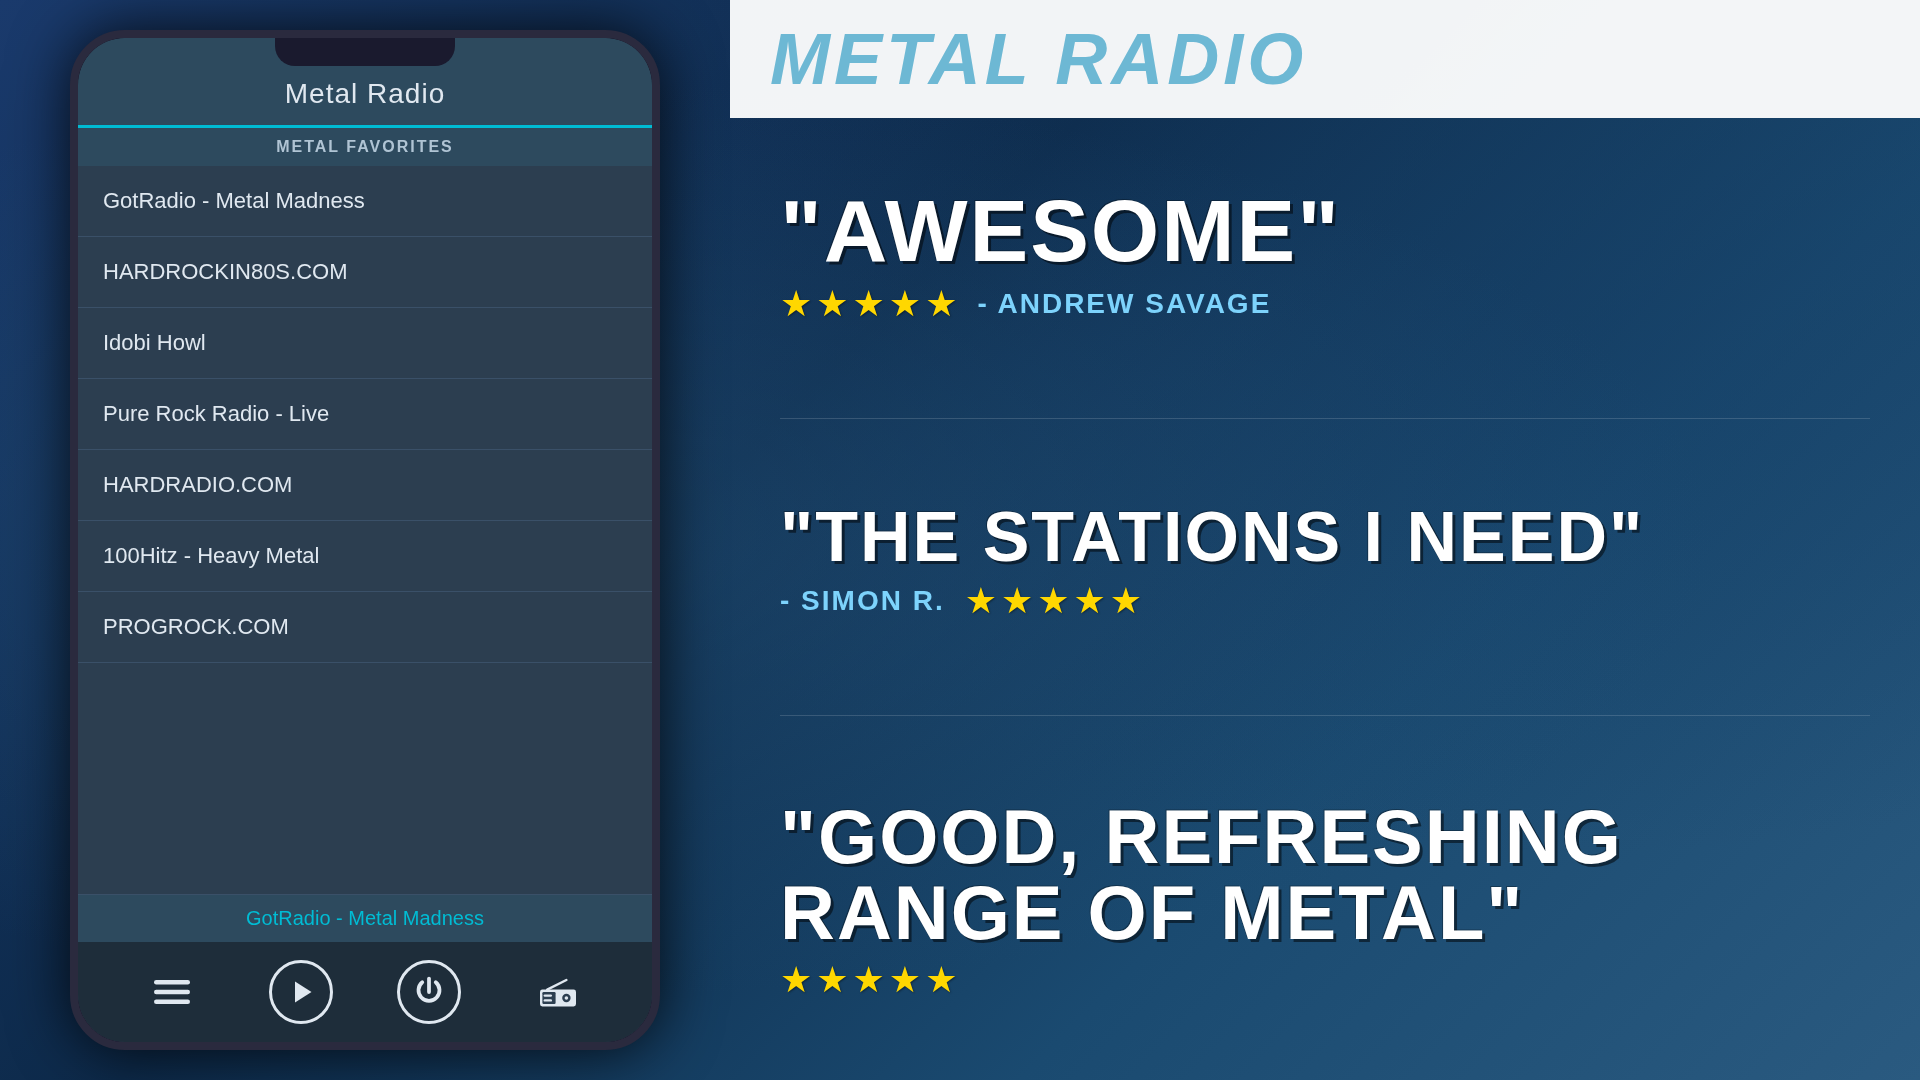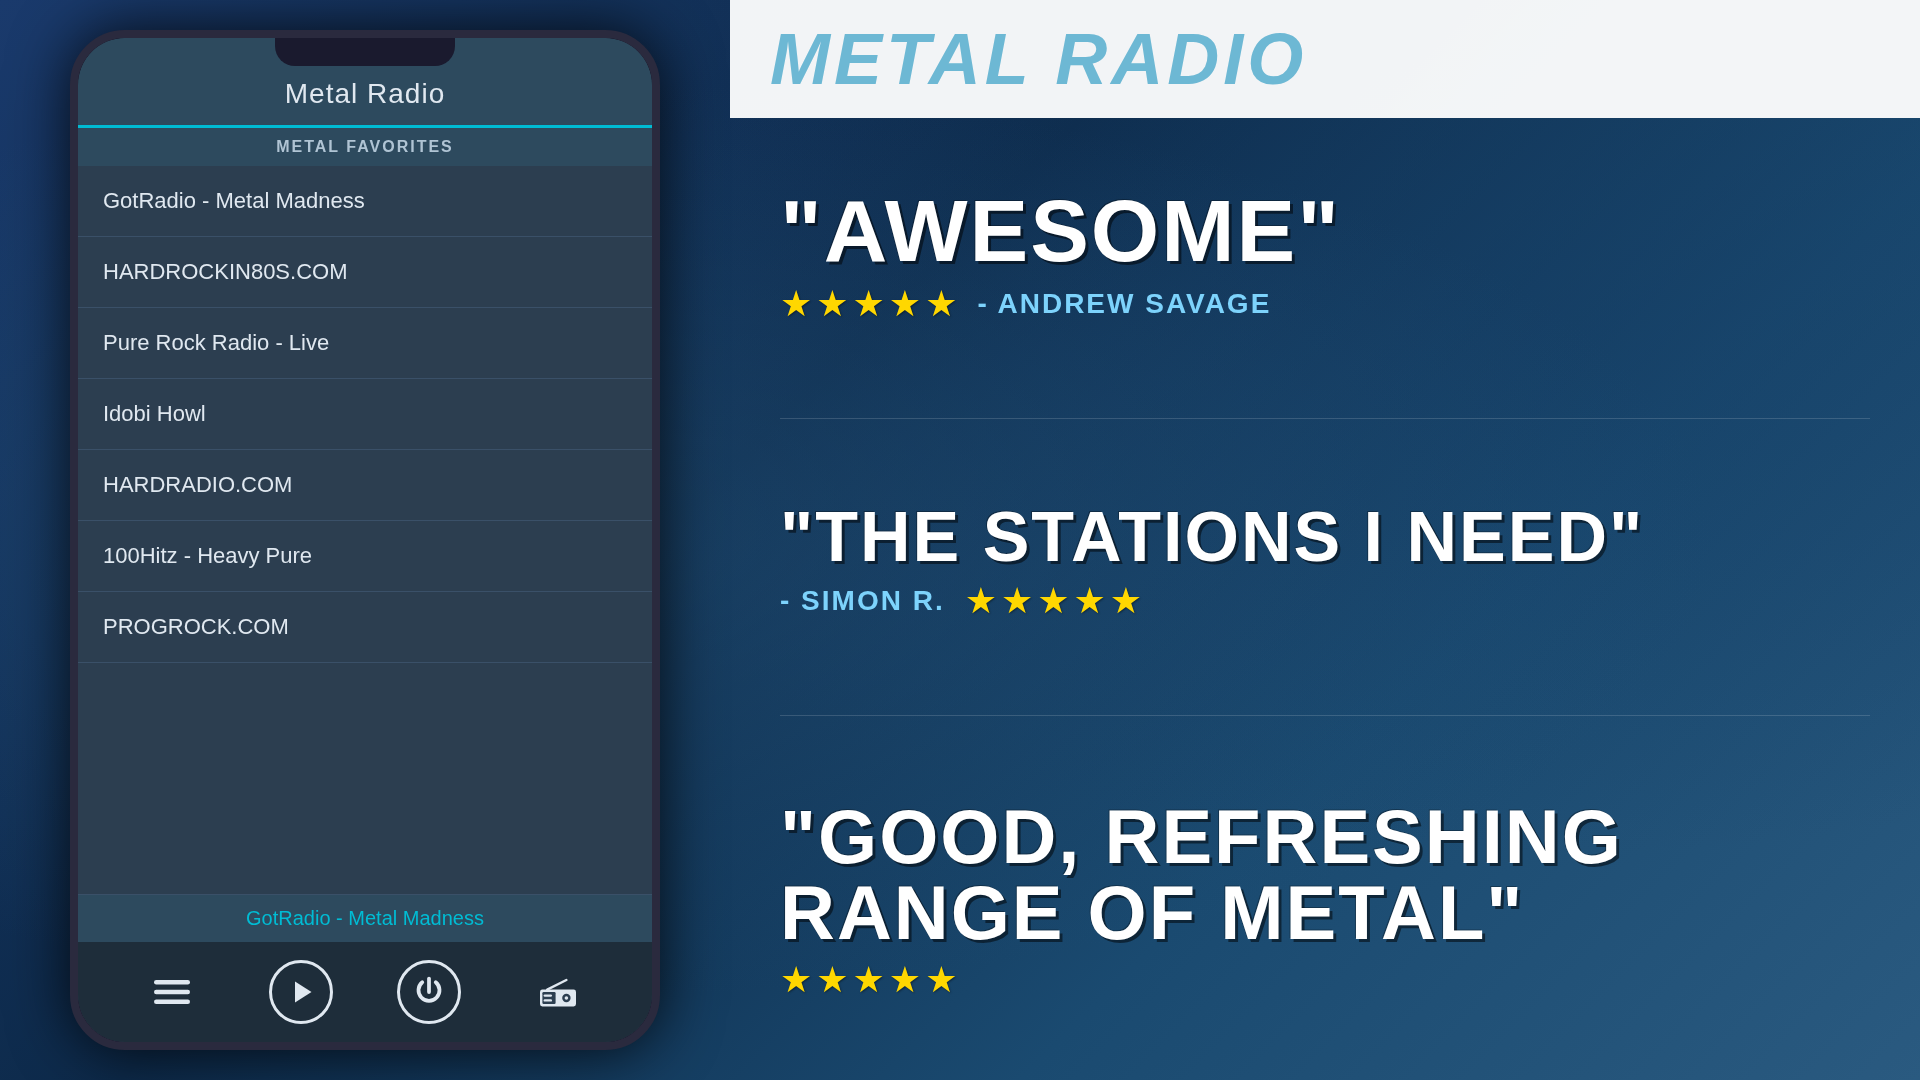--- a/index.html
+++ b/index.html
@@ -268,30 +268,30 @@
       </div>
 
       <div class="station-list">
         <div class="station-item">
           <span class="station-name">GotRadio - Metal Madness</span>
         </div>
         <div class="station-item">
           <span class="station-name">HARDROCKIN80S.COM</span>
         </div>
         <div class="station-item">
+          <span class="station-name">Idobi Howl</span>
+        </div>
+        <div class="station-item">
           <span class="station-name">Pure Rock Radio - Live</span>
         </div>
         <div class="station-item">
-          <span class="station-name">Idobi Howl</span>
-        </div>
-        <div class="station-item">
           <span class="station-name">HARDRADIO.COM</span>
         </div>
         <div class="station-item">
-          <span class="station-name">100Hitz - Heavy Pure</span>
+          <span class="station-name">100Hitz - Heavy Metal</span>
         </div>
         <div class="station-item">
           <span class="station-name">PROGROCK.COM</span>
         </div>
       </div>
 
       <div class="now-playing">
         <div class="now-playing-text">GotRadio - Metal Madness</div>
       </div>
 

